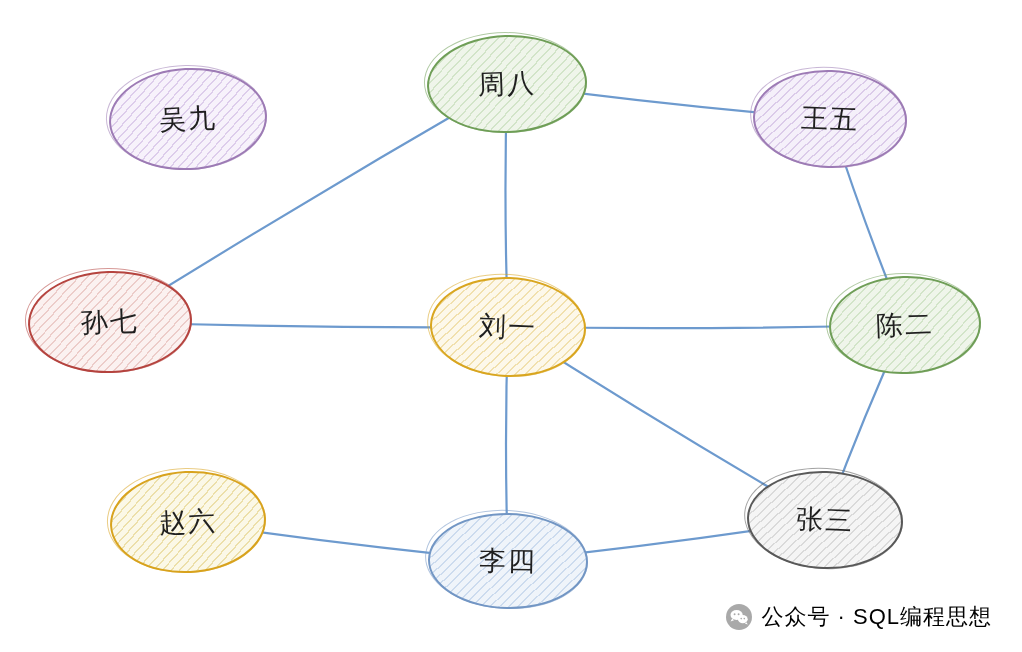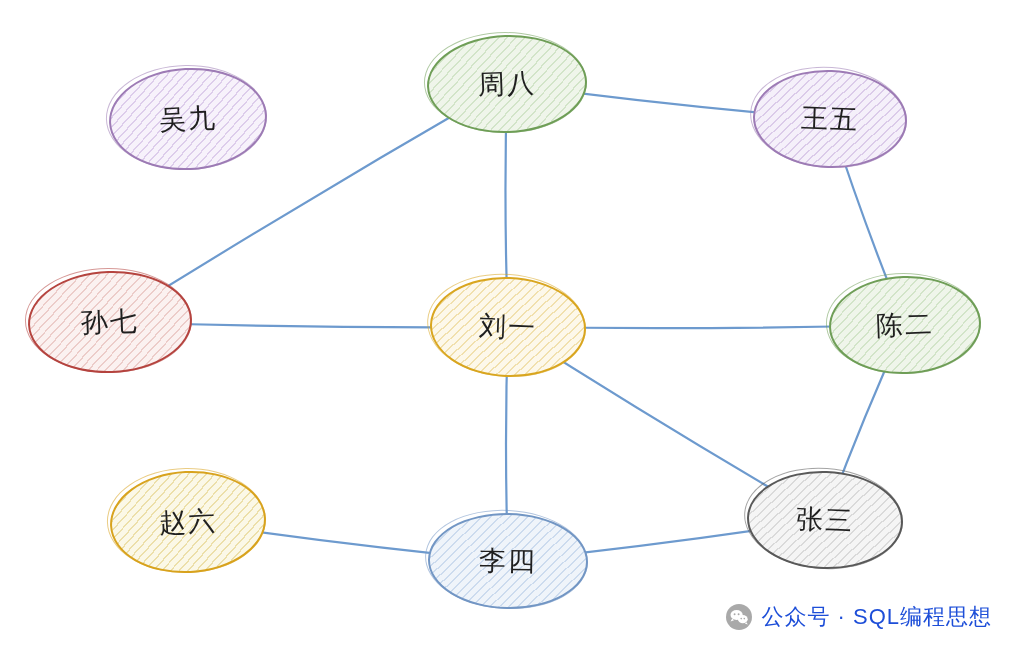--- a/index.html
+++ b/index.html
@@ -63,21 +63,21 @@
   .watermark {
     position: absolute;
     right: 30px;
     bottom: 20px;
     display: flex;
     align-items: center;
     gap: 9px;
   }
   .wm-text {
     font-size: 22px;
-    color: #1d4ed8;
+    color: #000000;
     letter-spacing: 1px;
   }
   .wm-icon { display: inline-flex; }
 </style>
 </head>
 <body>
 
 <div class="stage">
   <svg id="edge-layer" viewBox="0 0 1022 652">
       <path d="M507 84 Q668.0690859169562 105.47672139494766 830 119" fill="none" stroke="#6d9ace" stroke-width="2.2" stroke-linecap="round"></path>

